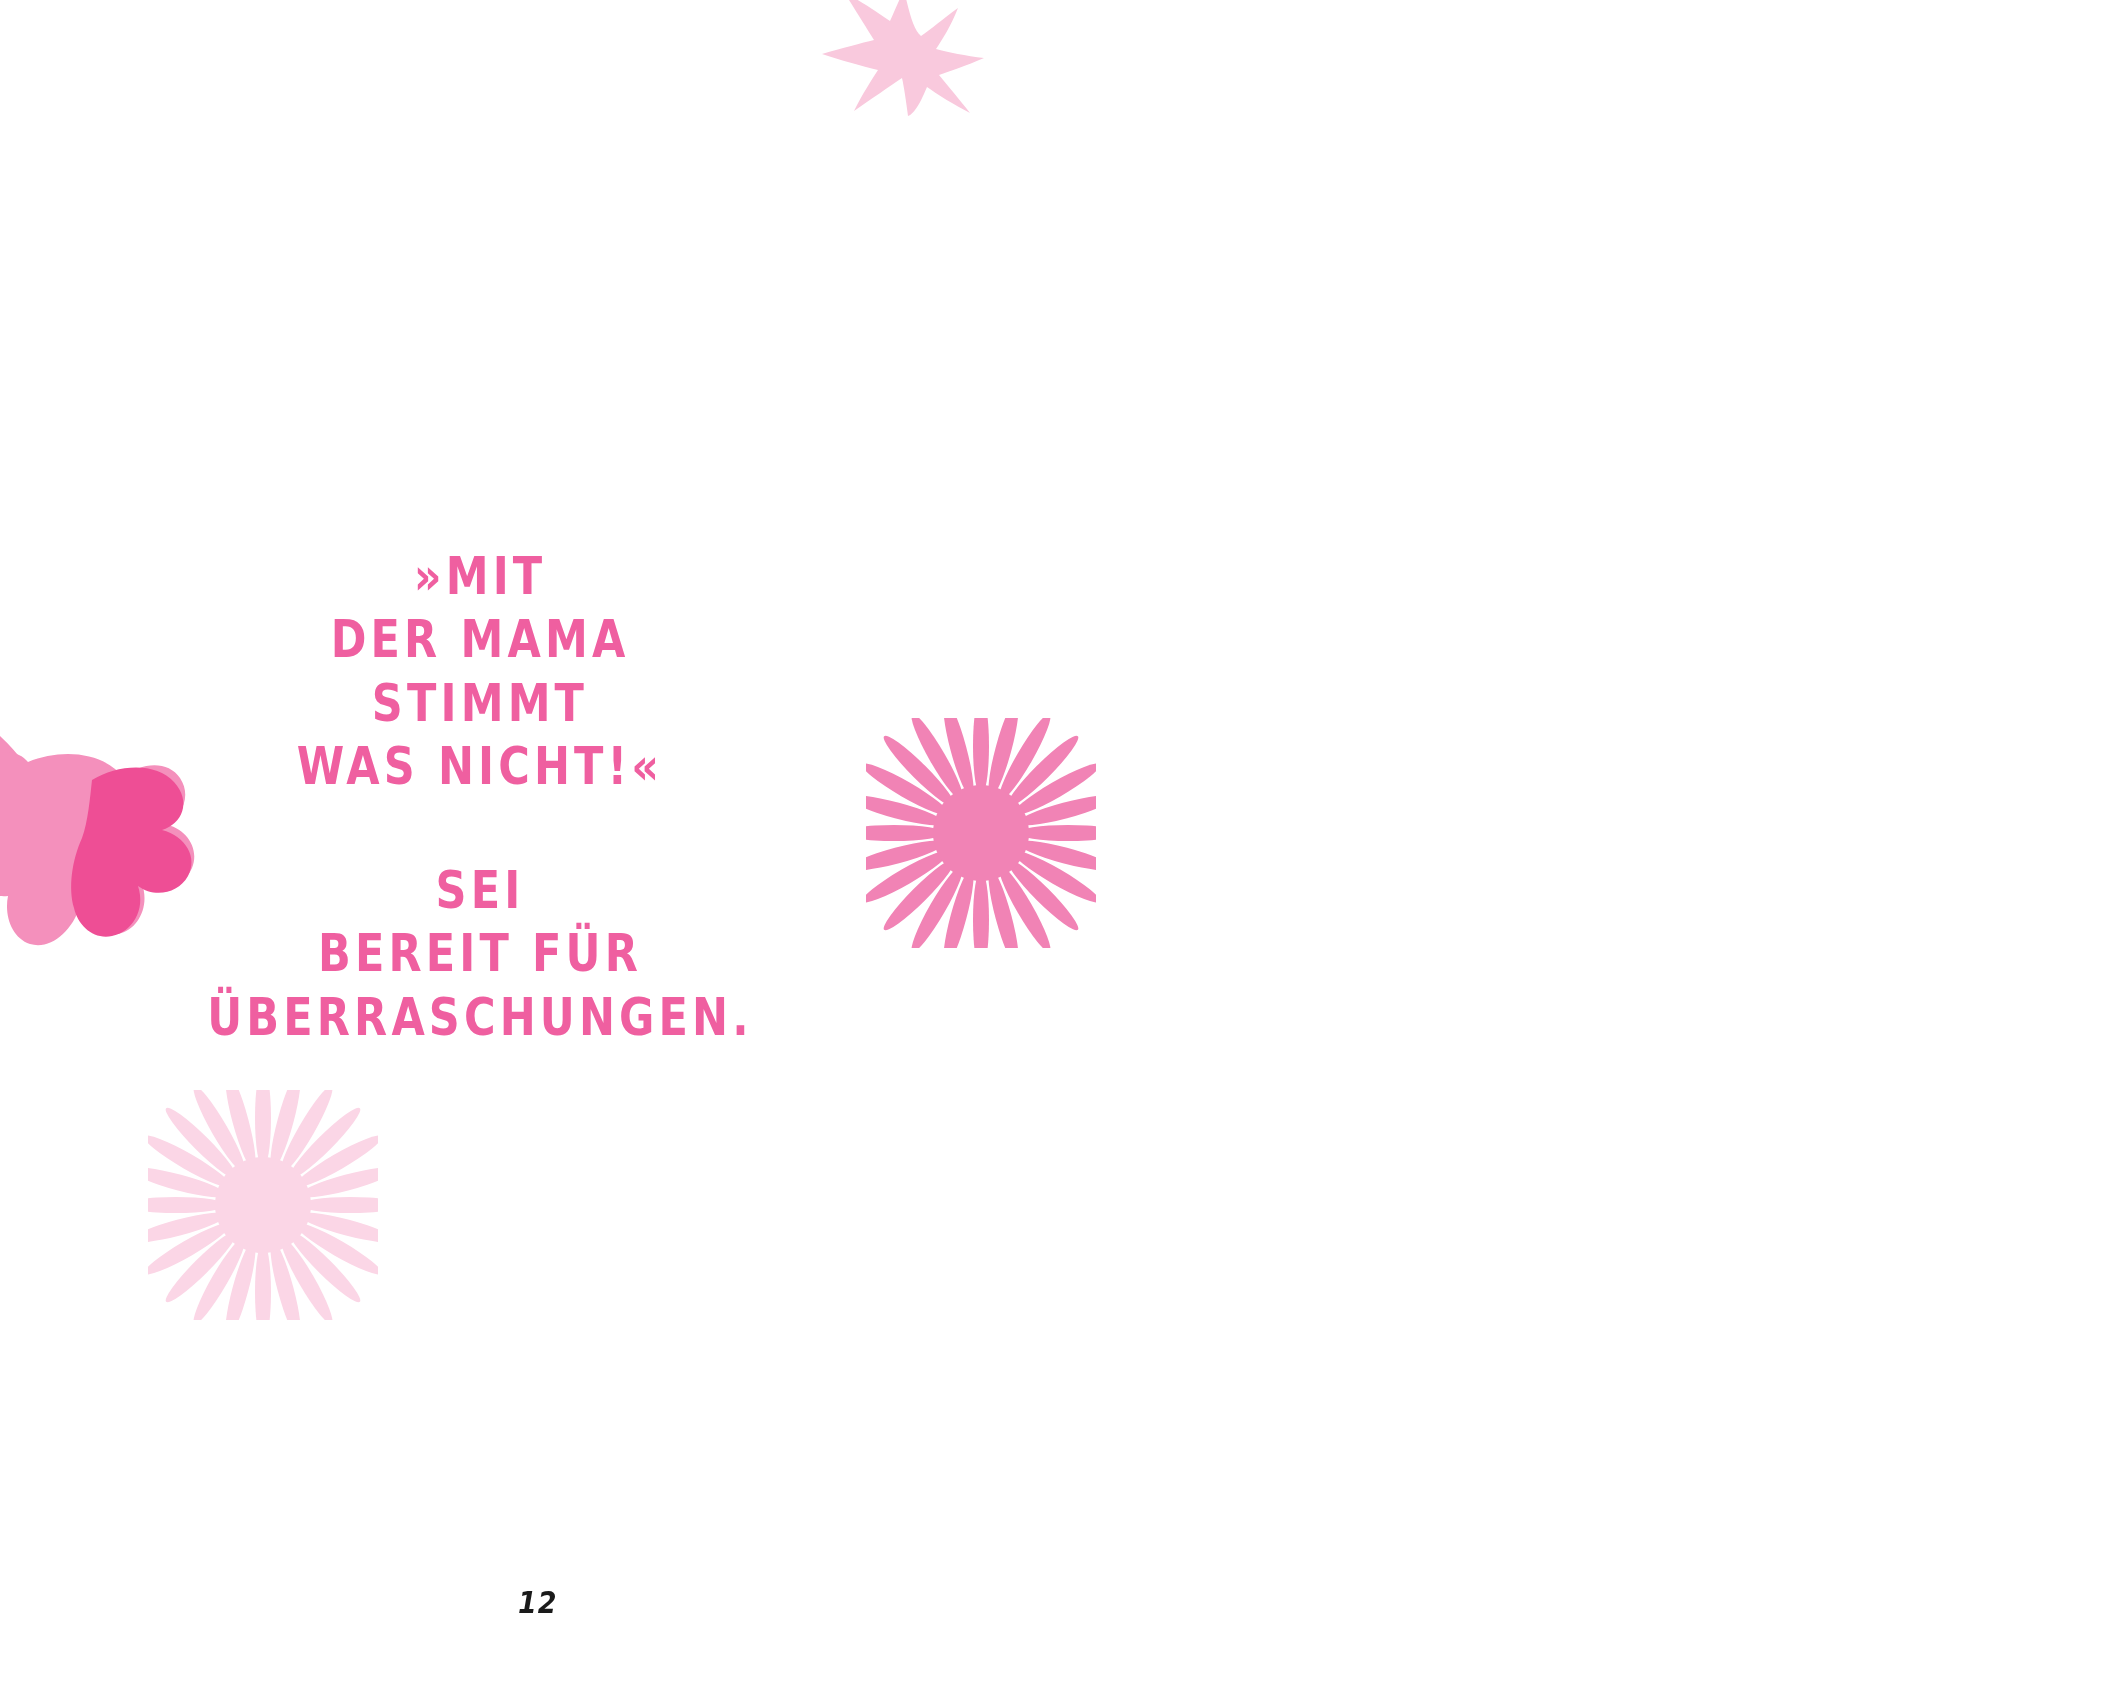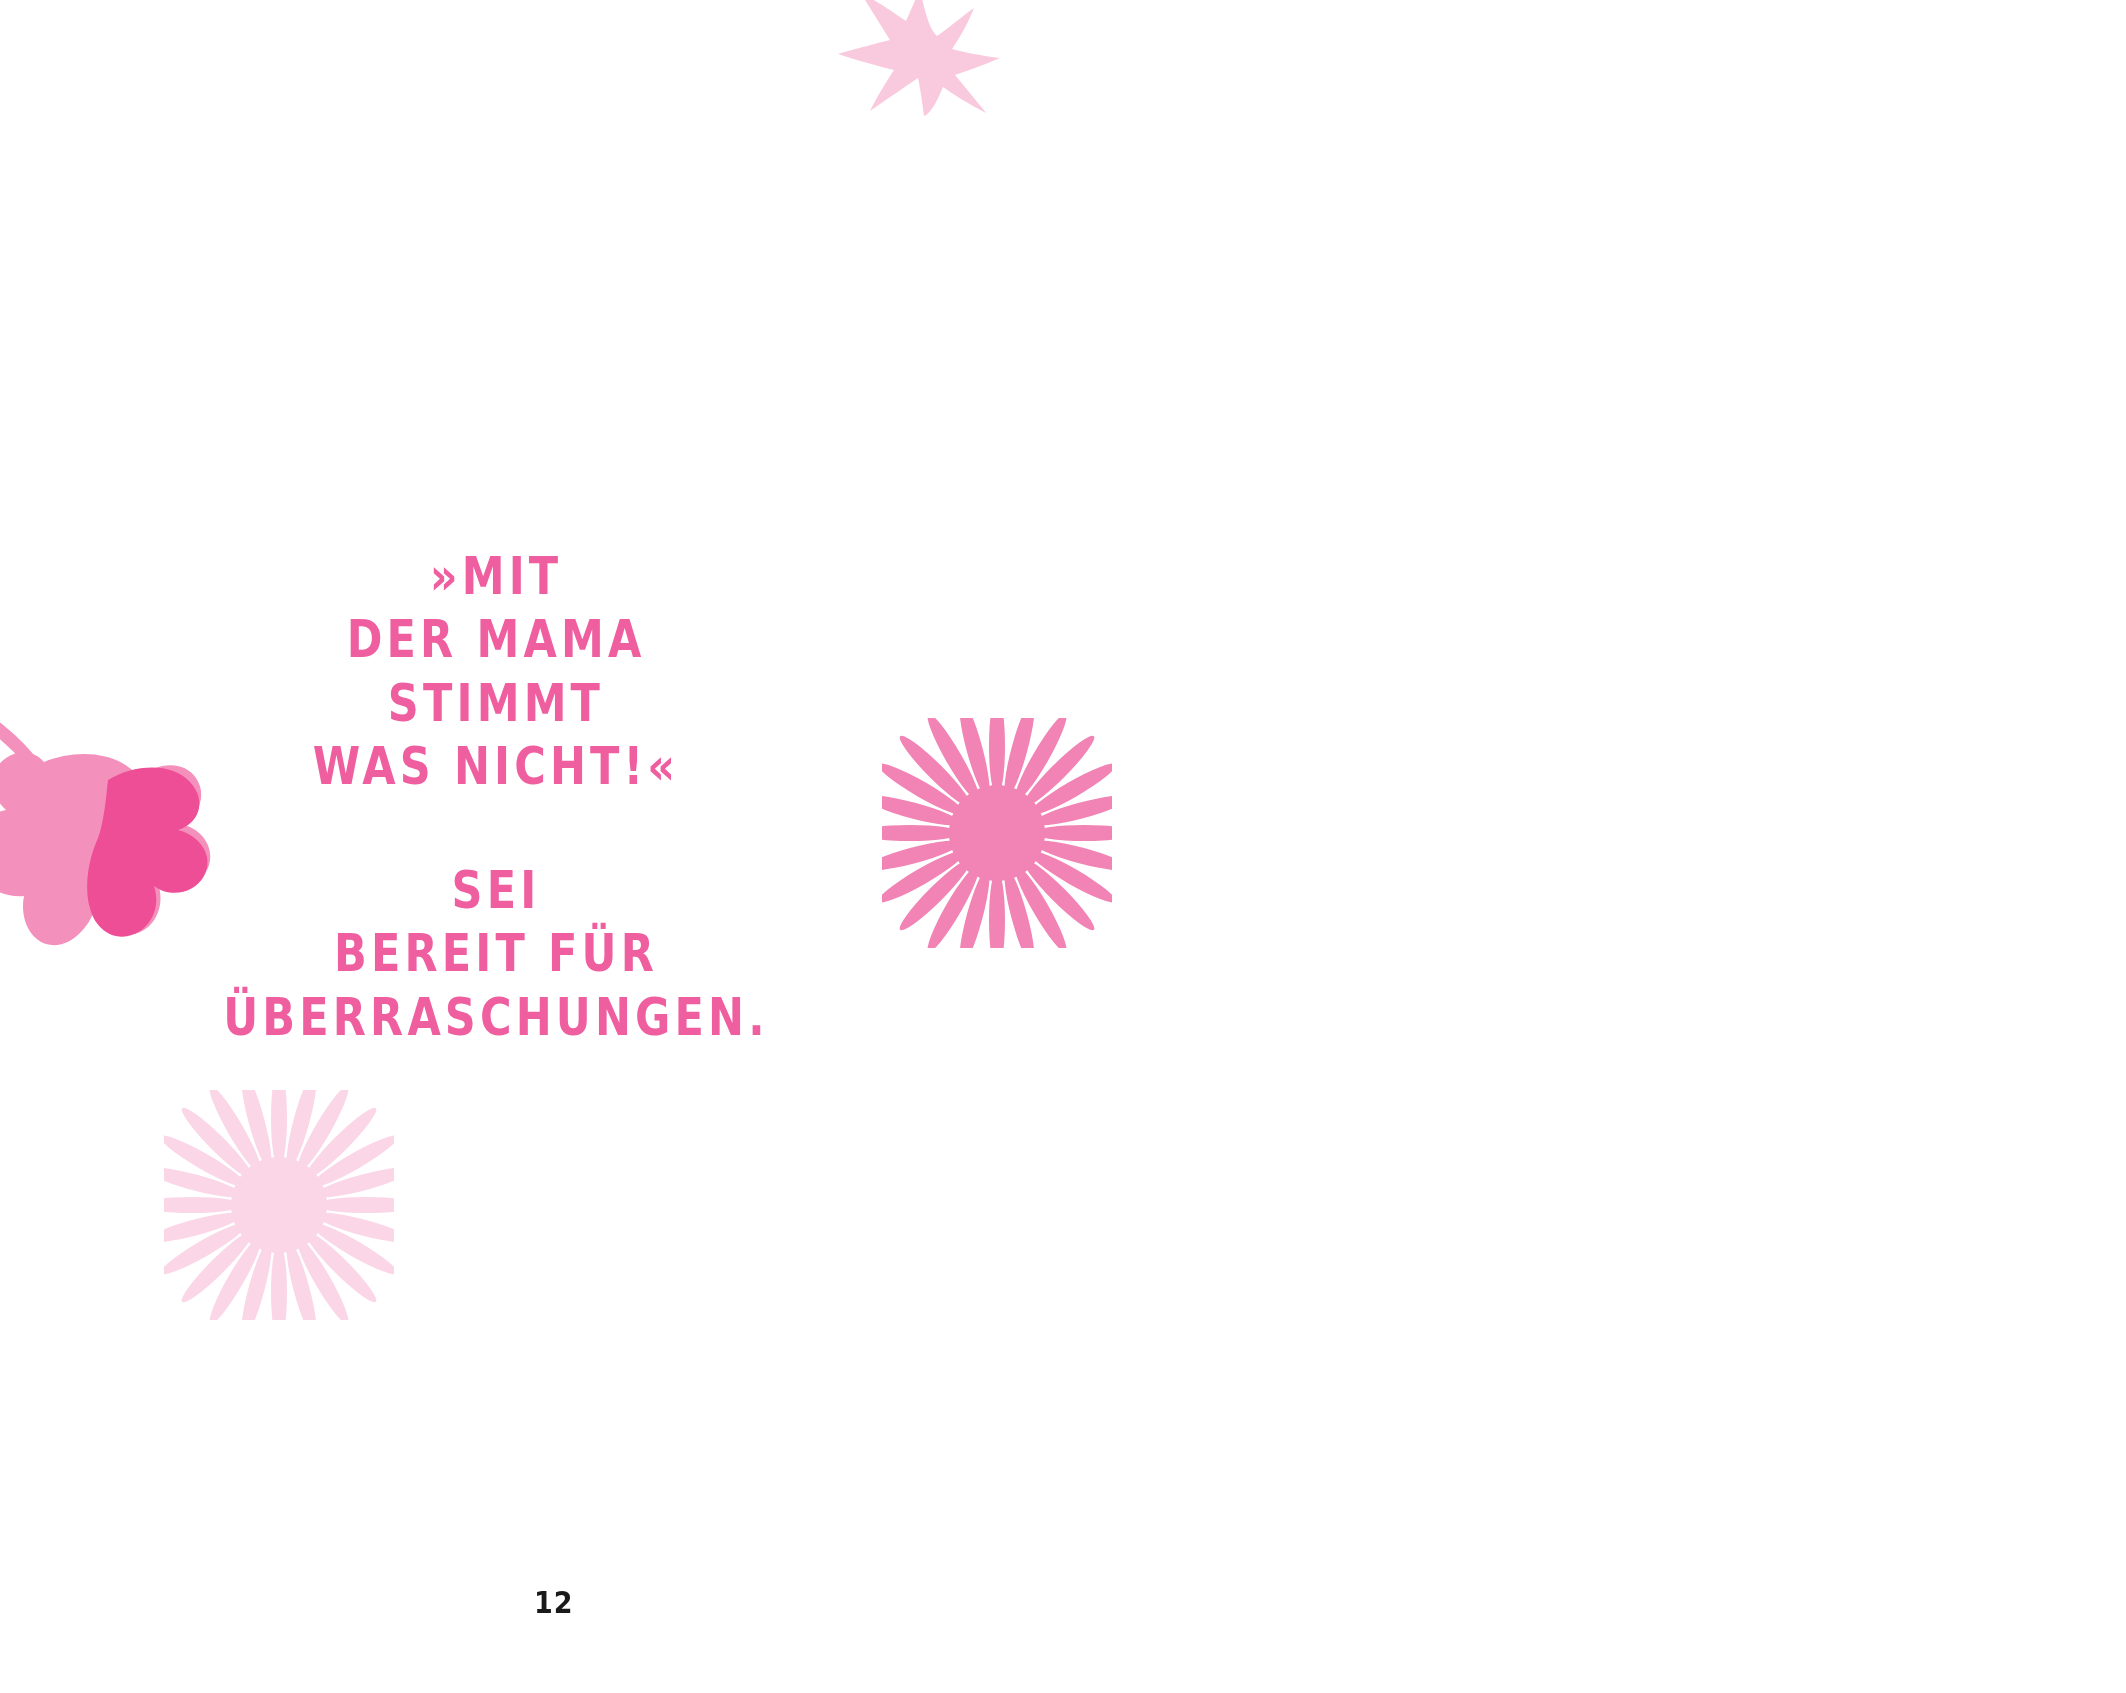--- a/index.html
+++ b/index.html
@@ -22,21 +22,21 @@
   
   .deco { position: absolute; pointer-events: none; }
 
   .deco-star        { left: 818px;  top: -14px;  width: 170px; height: 130px; }
   .deco-tulip       { left: -58px;  top: 700px;  width: 290px; height: 300px; }
   .deco-daisy-dark  { left: 866px;  top: 718px;  width: 230px; height: 230px; }
   .deco-daisy-light { left: 148px;  top: 1090px; width: 230px; height: 230px; }
 
   
   .page { position: absolute; top: 0; height: 1693px; }
-  .page-left  { left: 16px;    width: 1063px; }
+  .page-left  { left: 0px;    width: 1063px; }
   .page-right { left: 1063px; width: 1063px; }
 
   
   .pullquote {
     position: absolute;
     left: 120px;
     top: 545px;
     width: 720px;
     text-align: center;
     font-family: "DejaVu Sans Condensed", "Liberation Sans Narrow", "Liberation Sans", sans-serif;
@@ -63,21 +63,21 @@
   
   .folio {
     position: absolute;
     bottom: 73px;
     font-family: "DejaVu Sans Condensed", "Liberation Sans Narrow", "Liberation Sans", sans-serif;
     font-weight: 700;
     font-size: 30px;
     letter-spacing: 1px;
     color: #1a1a1a;
   }
-  .folio-left  { left: 518px; }
+  .folio-left  { left: 518px; font-style: italic; }
 </style>
 </head>
 <body>
 
 <div class="spread">
 
   <div class="page page-left">
 
     <div class="deco deco-star">
       <svg viewBox="0 0 170 130" width="170" height="130" aria-hidden="true">

